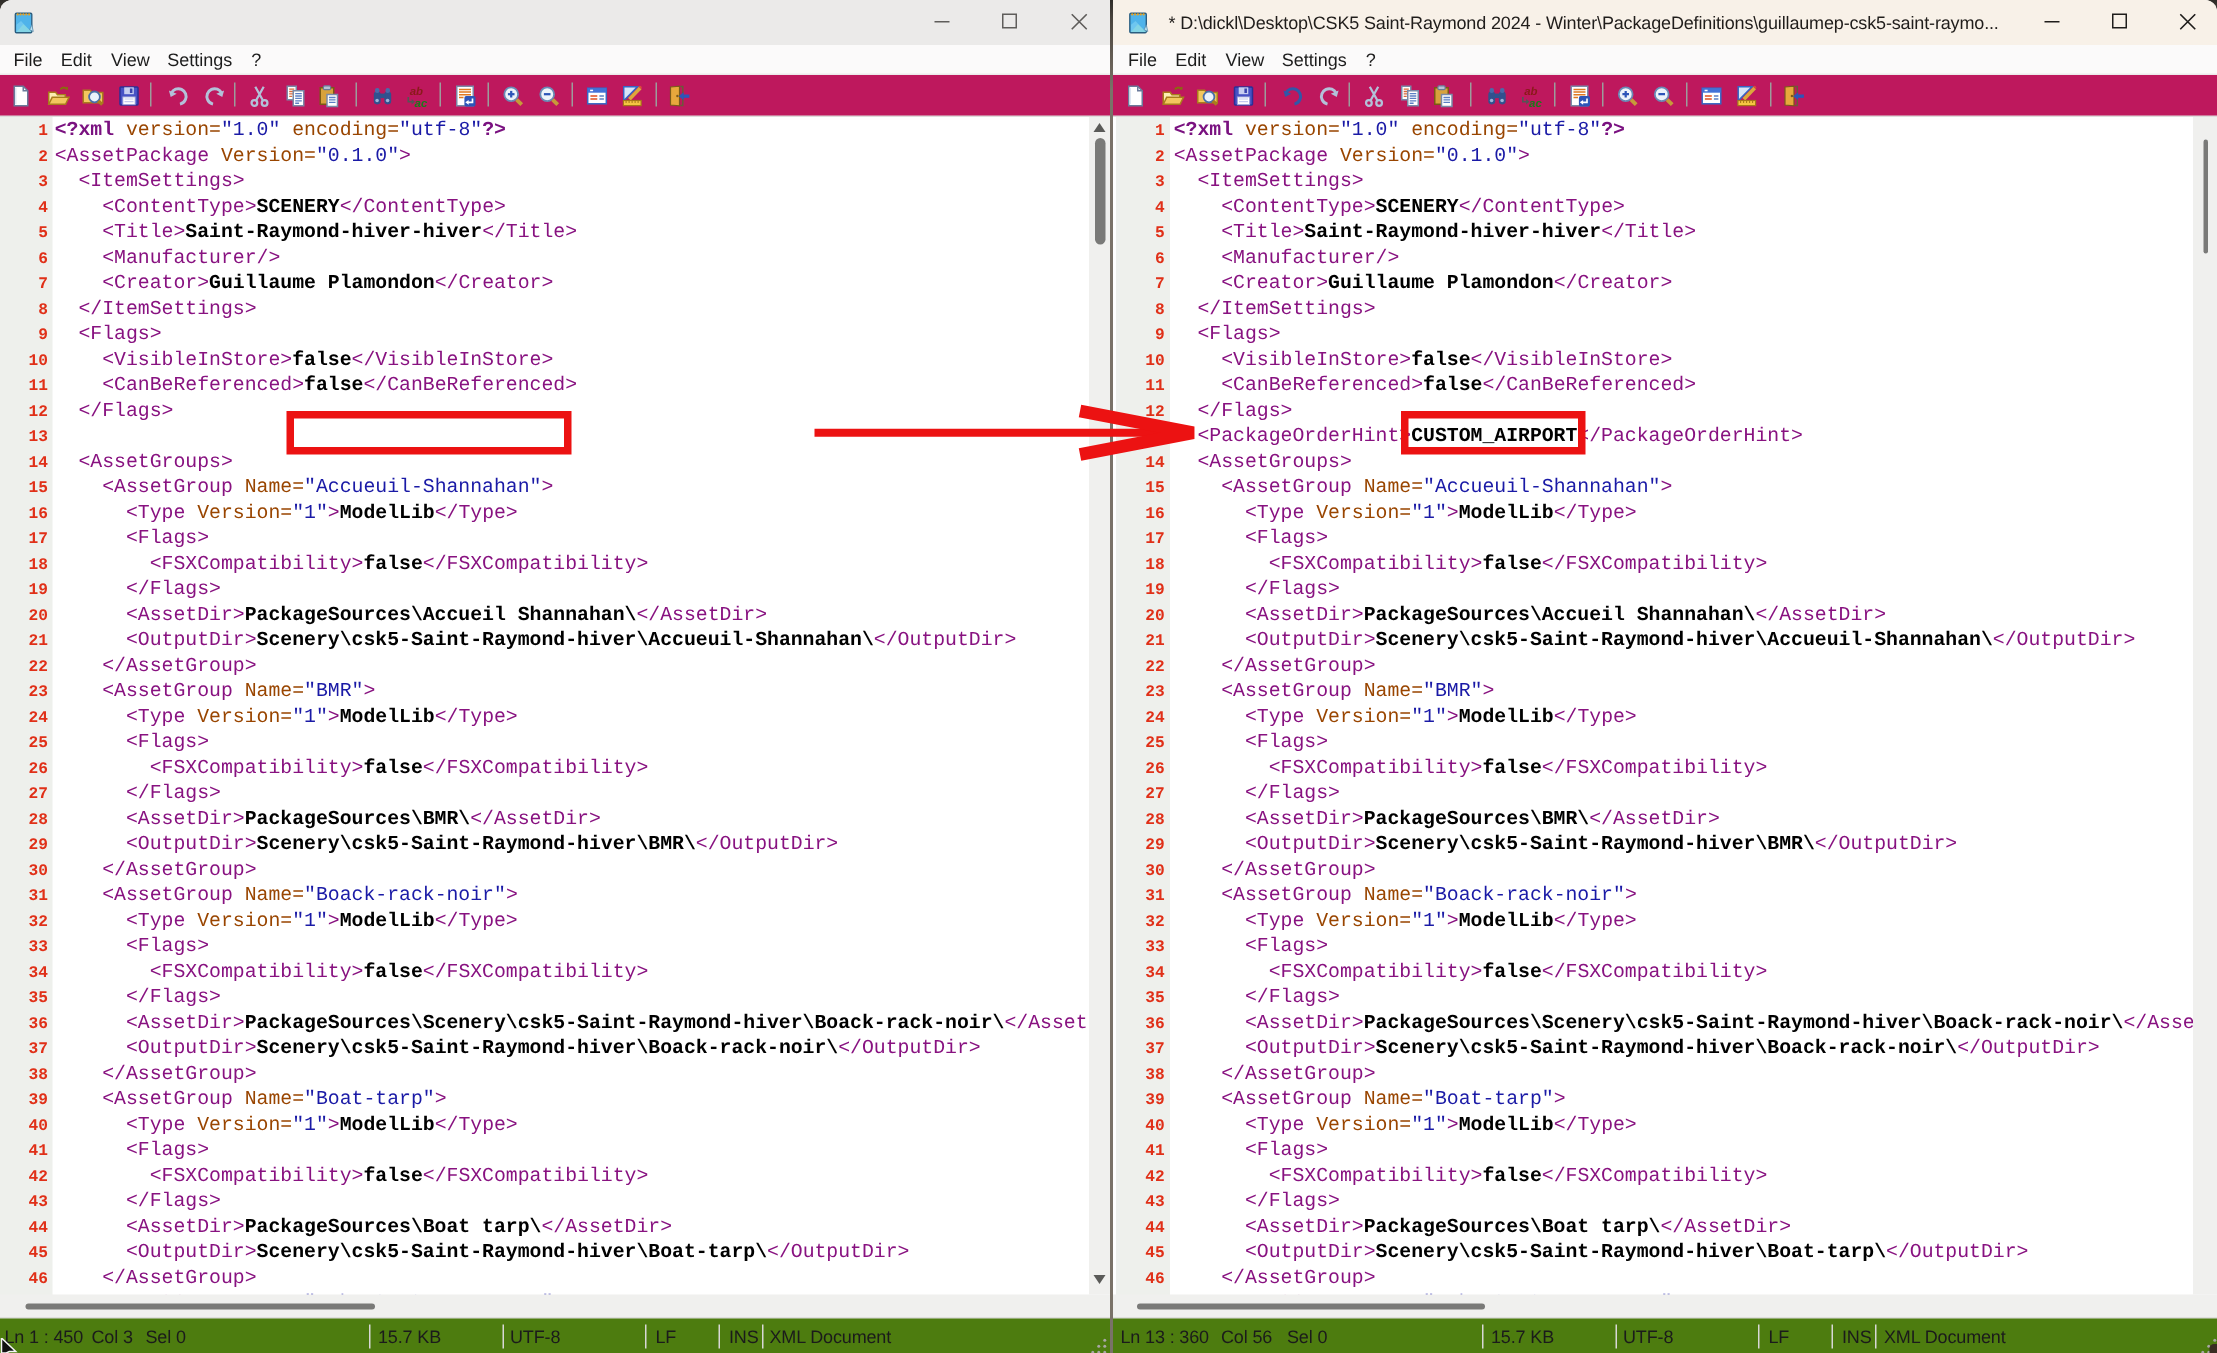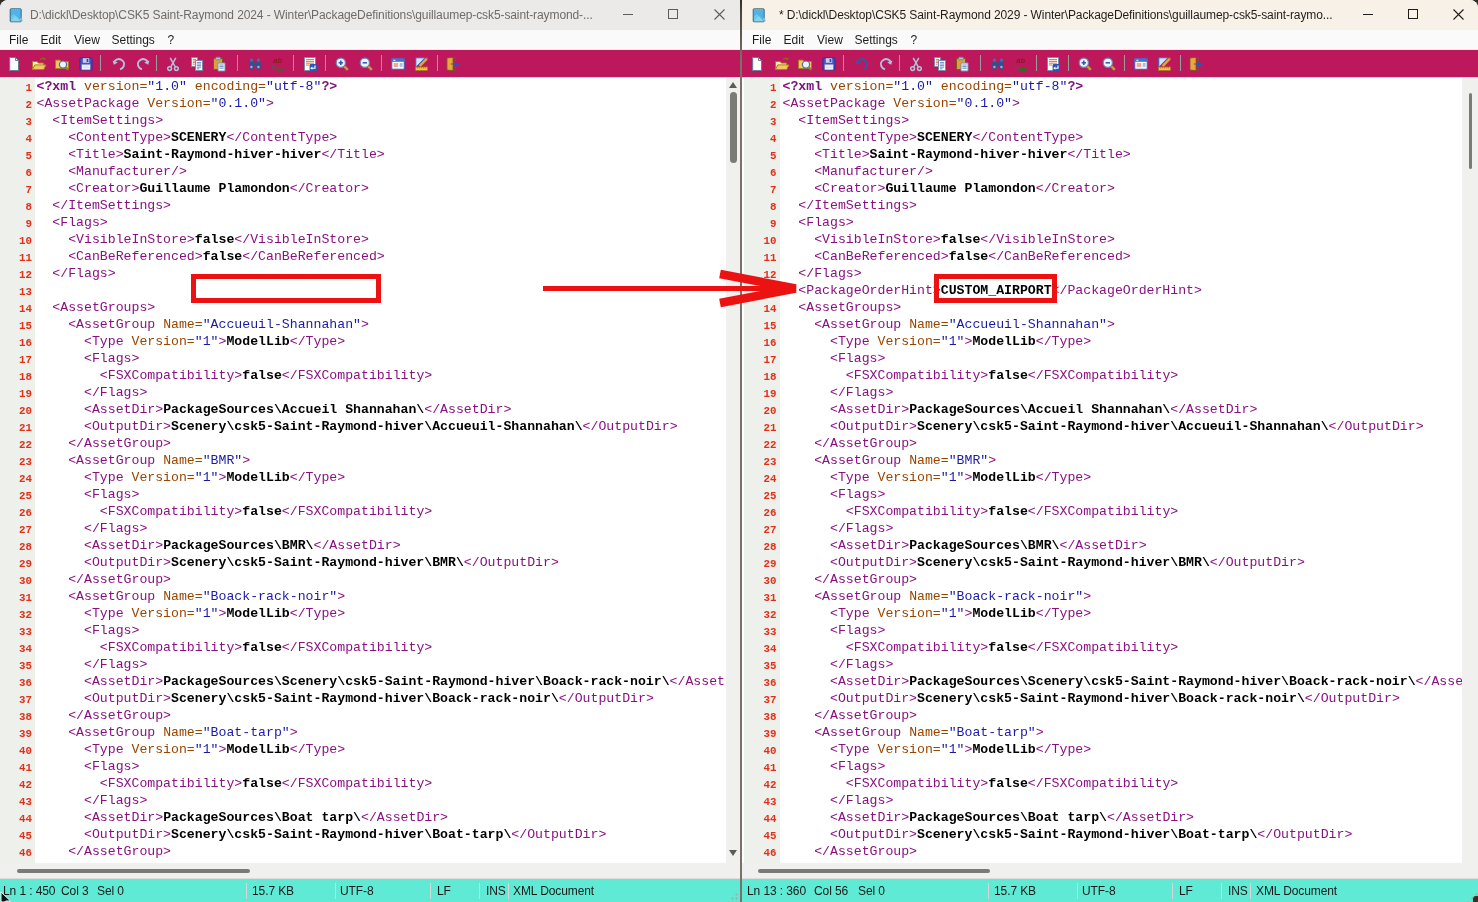--- a/index.html
+++ b/index.html
@@ -17,21 +17,21 @@
 .ln {position:absolute;width:26px;text-align:right;font-family:"Liberation Mono",monospace;font-size:10.8px;line-height:16px;color:#e03018;font-weight:bold}
 .cl {position:absolute;height:17px;font-family:"Liberation Mono",monospace;font-size:13.2px;line-height:17px;white-space:pre}
 .t {color:#881280} .a {color:#994500} .v {color:#1a1aa6} .x {color:#000;font-weight:bold}
 .pi {color:#7a1280;font-weight:bold}
 .vsb {position:absolute;top:78px;width:14px;height:785px;background:#f0f0ee}
 .vthumb {position:absolute;width:7px;border-radius:3.5px;background:#7a7a78}
 .hsb {position:absolute;left:0;right:0;top:863px;height:15px;background:#f0f0ee}
 .hthumb {position:absolute;top:6px;height:3.5px;border-radius:2px;background:#7a7a78}
 .arr-u {position:absolute;width:0;height:0;border-left:4.5px solid transparent;border-right:4.5px solid transparent;border-bottom:6px solid #5a5a58}
 .arr-d {position:absolute;width:0;height:0;border-left:4.5px solid transparent;border-right:4.5px solid transparent;border-top:6px solid #5a5a58}
-.status {position:absolute;left:0;right:0;top:878px;height:24px;background:#5eead4;border-top:1px solid #dedddc}
+.status {position:absolute;left:0;right:0;top:878px;height:24px;background:#4d7c0f;border-top:1px solid #dedddc}
 .st {position:absolute;top:5px;font-size:12px;color:#1b1b1b;white-space:pre;letter-spacing:-0.1px}
 .ssep {position:absolute;top:4px;width:1px;height:16px;background:#d8d7d6}
 .wmin {position:absolute;top:14px;width:10px;height:1.2px}
 .wmax {position:absolute;top:9px;width:10px;height:10px;border:1.1px solid}
 .wclose {position:absolute;top:9px}
 .grip {position:absolute;width:10px;height:10px}
 .ann {position:absolute;border:5px solid #ec1212}
 </style></head>
 <body>
 
@@ -41,21 +41,20 @@
           <rect x="2.2" y="1.8" width="11" height="13" rx="0.8" fill="#4fb3ea" stroke="#2a5d80" stroke-width="0.9"></rect>
           <path d="M3 14.3l4.6-5.2 5.4 5.2z" fill="#9fe8c0" opacity="0.85"></path>
           <path d="M3 9.5l3-2.5 6.8 7.3H3z" fill="#7ccff2" opacity="0.7"></path>
           <circle cx="3.8" cy="2.6" r="0.75" fill="#e8a020"></circle>
           <circle cx="5.7" cy="2.6" r="0.75" fill="#e8a020"></circle>
           <circle cx="7.6" cy="2.6" r="0.75" fill="#e8a020"></circle>
           <circle cx="9.5" cy="2.6" r="0.75" fill="#e8a020"></circle>
           <circle cx="11.4" cy="2.6" r="0.75" fill="#e8a020"></circle>
           <path d="M13.2 9.5l1 4.5-2.4-1.2z" fill="#bde4f5" stroke="#5a8aa8" stroke-width="0.5"></path>
         </svg></div>
-    <div class="cap" style="color:#6f6b68">D:\dickl\Desktop\CSK5 Saint-Raymond 2024 - Winter\PackageDefinitions\guillaumep-csk5-saint-raymond-...</div>
     <div class="wmin" style="left:623px;background:#5f5d5b"></div>
       <div class="wmax" style="left:668px;border-color:#5f5d5b"></div>
       <svg class="wclose" style="left:713.5px" width="11" height="11" viewBox="0 0 11 11">
         <path d="M0.5 0.5L10.5 10.5M10.5 0.5L0.5 10.5" stroke="#5f5d5b" stroke-width="1.1"></path>
       </svg>
   </div>
   <div class="menus">
       <div class="mi" style="left:9.0px">File</div>
       <div class="mi" style="left:40.5px">Edit</div>
       <div class="mi" style="left:74.0px">View</div>
@@ -312,21 +311,21 @@
           <rect x="2.2" y="1.8" width="11" height="13" rx="0.8" fill="#4fb3ea" stroke="#2a5d80" stroke-width="0.9"></rect>
           <path d="M3 14.3l4.6-5.2 5.4 5.2z" fill="#9fe8c0" opacity="0.85"></path>
           <path d="M3 9.5l3-2.5 6.8 7.3H3z" fill="#7ccff2" opacity="0.7"></path>
           <circle cx="3.8" cy="2.6" r="0.75" fill="#e8a020"></circle>
           <circle cx="5.7" cy="2.6" r="0.75" fill="#e8a020"></circle>
           <circle cx="7.6" cy="2.6" r="0.75" fill="#e8a020"></circle>
           <circle cx="9.5" cy="2.6" r="0.75" fill="#e8a020"></circle>
           <circle cx="11.4" cy="2.6" r="0.75" fill="#e8a020"></circle>
           <path d="M13.2 9.5l1 4.5-2.4-1.2z" fill="#bde4f5" stroke="#5a8aa8" stroke-width="0.5"></path>
         </svg></div>
-    <div class="cap" style="left:37px;color:#201d1b">* D:\dickl\Desktop\CSK5 Saint-Raymond 2029 - Winter\PackageDefinitions\guillaumep-csk5-saint-raymo...</div>
+    <div class="cap" style="left:37px;color:#201d1b">* D:\dickl\Desktop\CSK5 Saint-Raymond 2024 - Winter\PackageDefinitions\guillaumep-csk5-saint-raymo...</div>
     <div class="wmin" style="left:621px;background:#1f1d1b"></div>
       <div class="wmax" style="left:666px;border-color:#1f1d1b"></div>
       <svg class="wclose" style="left:710.5px" width="11" height="11" viewBox="0 0 11 11">
         <path d="M0.5 0.5L10.5 10.5M10.5 0.5L0.5 10.5" stroke="#1f1d1b" stroke-width="1.1"></path>
       </svg>
   </div>
   <div class="menus">
       <div class="mi" style="left:10.0px">File</div>
       <div class="mi" style="left:41.5px">Edit</div>
       <div class="mi" style="left:75.0px">View</div>

